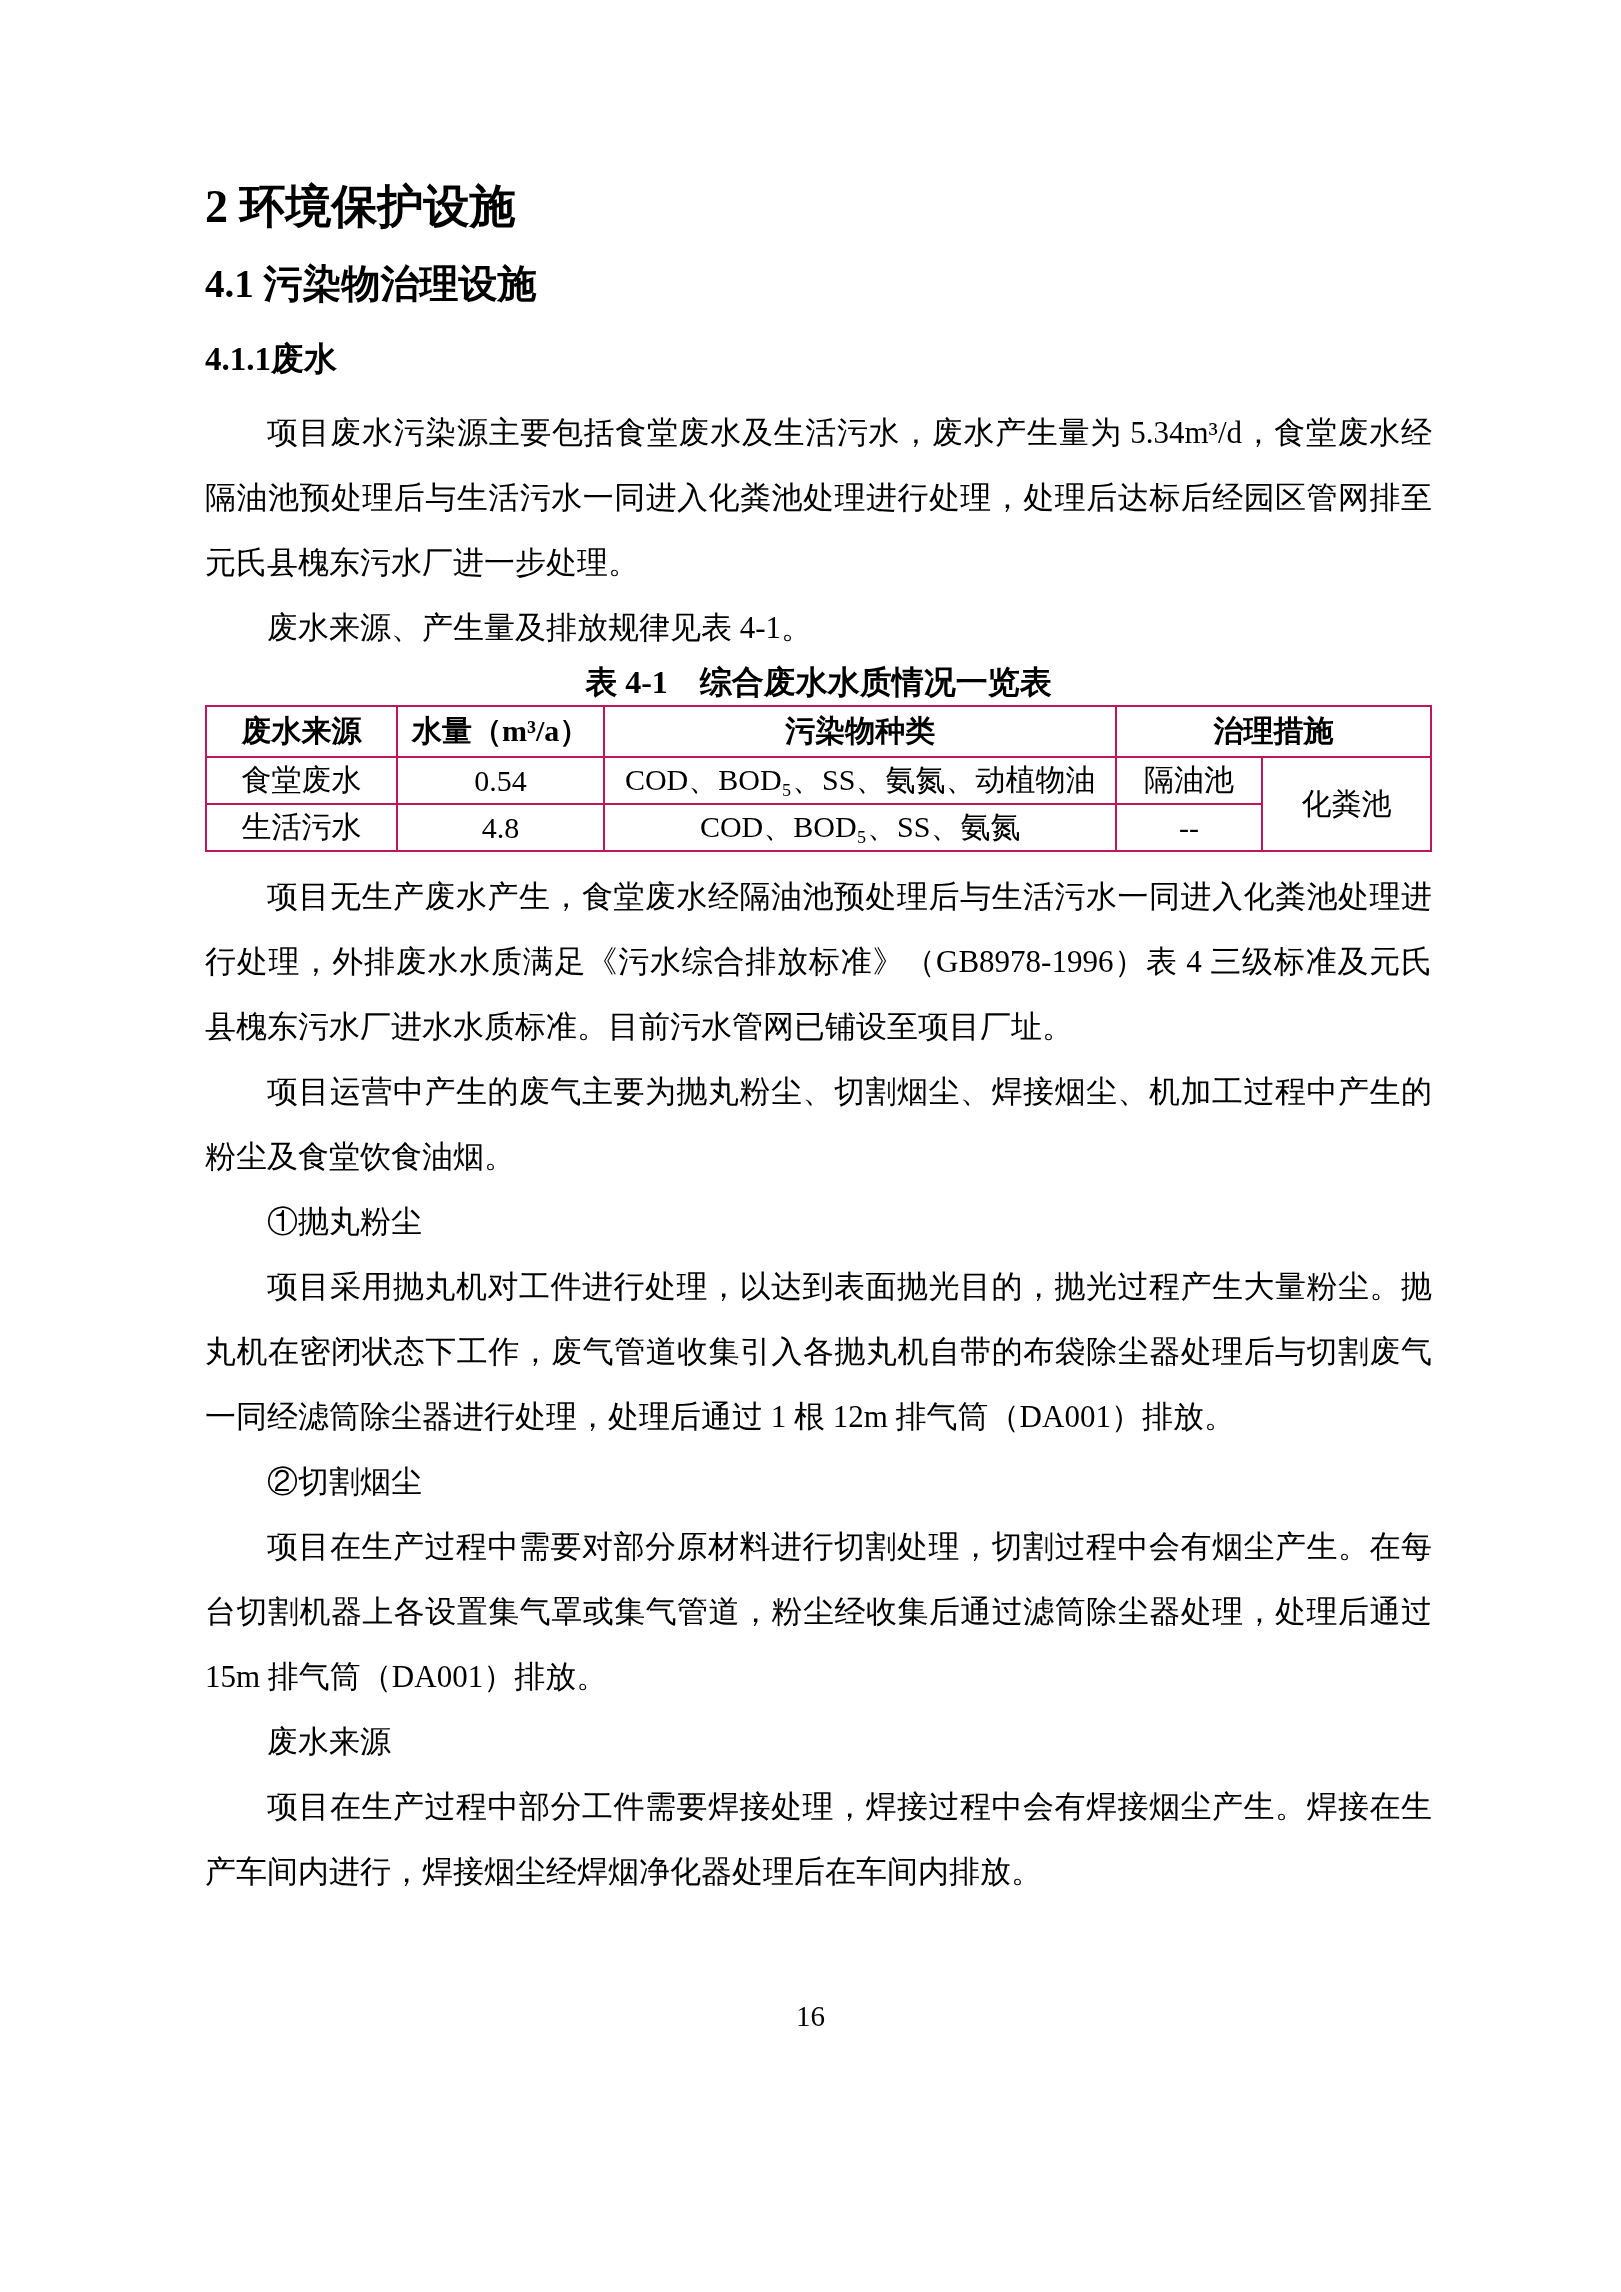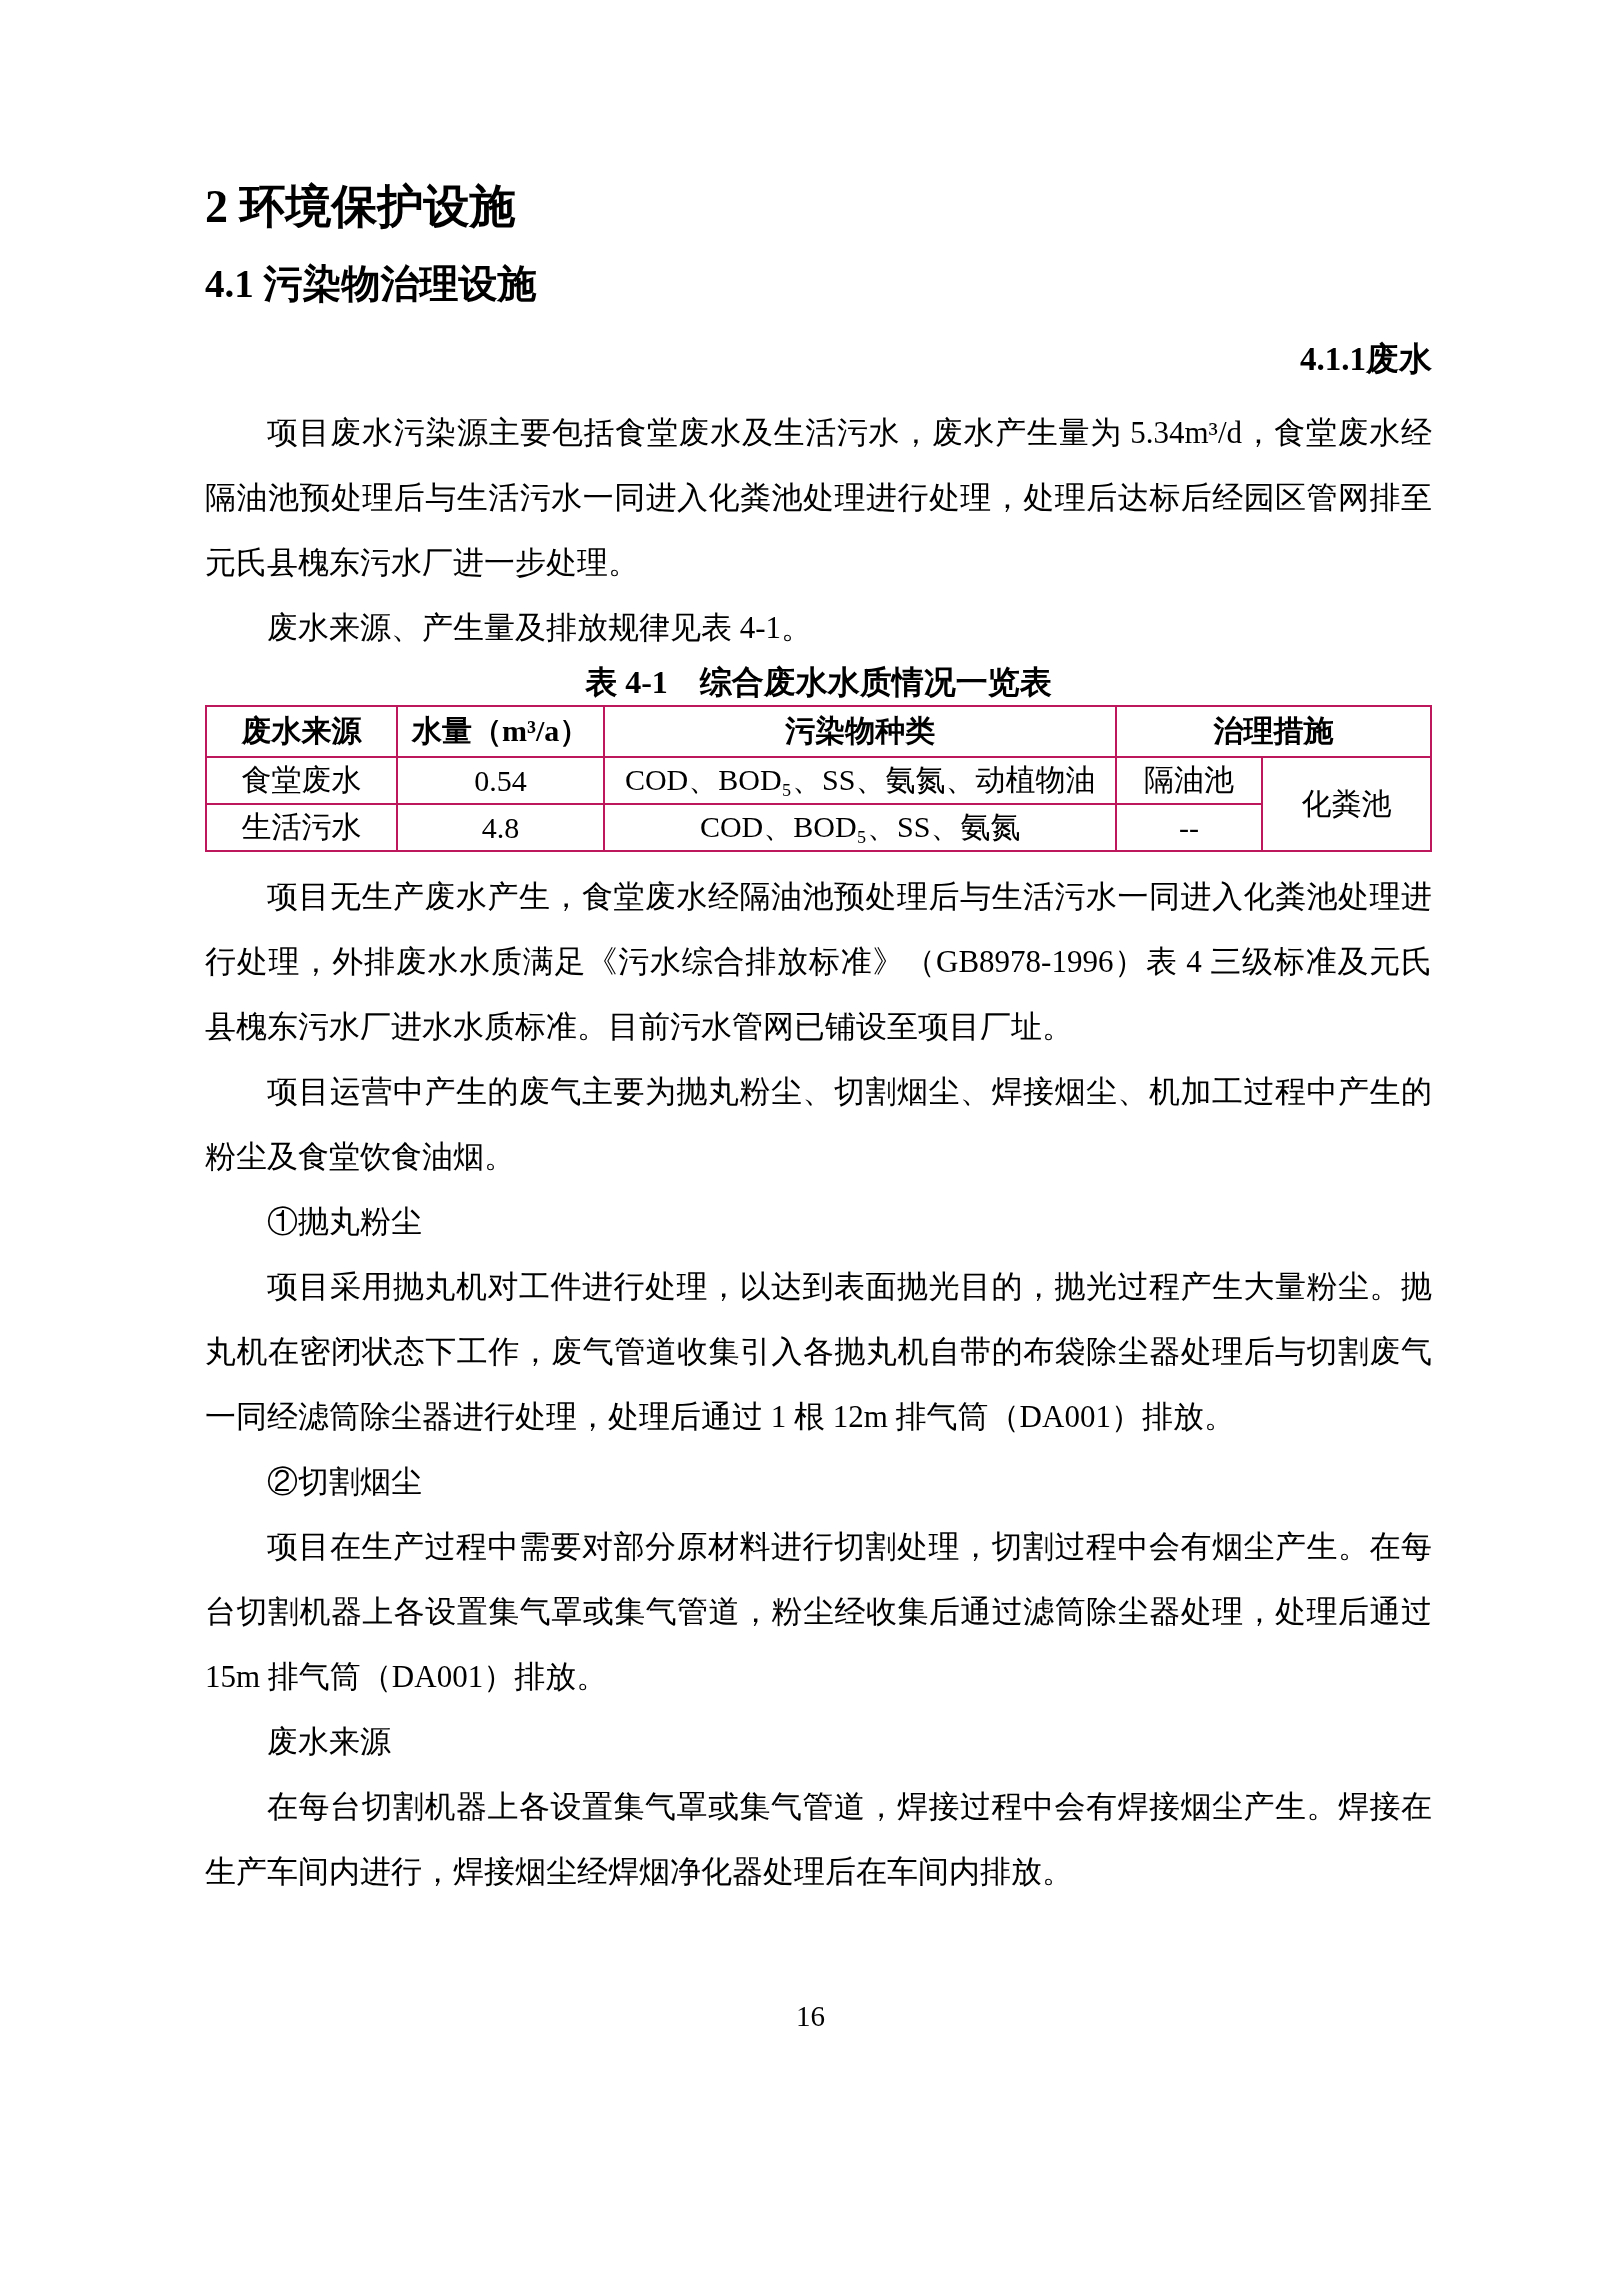--- a/index.html
+++ b/index.html
@@ -18,21 +18,21 @@
   .h1 {
     font-size: 46px; font-weight: bold;
     line-height: 55px; margin: 0 0 25.5px 0;
   }
   .h2 {
     font-size: 39px; font-weight: bold;
     line-height: 47px; margin: 3px 0 33px 0;
   }
   .h3 {
     font-size: 33px; font-weight: bold;
-    line-height: 39px; margin: 0 0 21.6px 0; text-align: right;
+    line-height: 39px; margin: 0 0 21.6px 0;
   }
   .h3-mid {
     font-size: 33px; font-weight: bold;
     line-height: 39px; margin: 5.9px 0 21.6px 0;
   }
   .para {
     font-size: 31px;
     line-height: 65px;
     text-align: justify;
     text-indent: 2em;
@@ -122,18 +122,18 @@
 
   <p class="para para-after-table">项目无生产废水产生，食堂废水经隔油池预处理后与生活污水一同进入化粪池处理进行处理，外排废水水质满足《污水综合排放标准》（GB8978-1996）表 4 三级标准及元氏县槐东污水厂进水水质标准。目前污水管网已铺设至项目厂址。</p>
 
 
   <p class="para">项目运营中产生的废气主要为抛丸粉尘、切割烟尘、焊接烟尘、机加工过程中产生的粉尘及食堂饮食油烟。</p>
   <p class="para">①抛丸粉尘</p>
   <p class="para">项目采用抛丸机对工件进行处理，以达到表面抛光目的，抛光过程产生大量粉尘。抛丸机在密闭状态下工作，废气管道收集引入各抛丸机自带的布袋除尘器处理后与切割废气一同经滤筒除尘器进行处理，处理后通过 1 根 12m 排气筒（DA001）排放。</p>
   <p class="para">②切割烟尘</p>
   <p class="para">项目在生产过程中需要对部分原材料进行切割处理，切割过程中会有烟尘产生。在每台切割机器上各设置集气罩或集气管道，粉尘经收集后通过滤筒除尘器处理，处理后通过 15m 排气筒（DA001）排放。</p>
   <p class="para">废水来源</p>
-  <p class="para">在每台切割机器上各设置集气罩或集气管道，焊接过程中会有焊接烟尘产生。焊接在生产车间内进行，焊接烟尘经焊烟净化器处理后在车间内排放。</p>
+  <p class="para">项目在生产过程中部分工件需要焊接处理，焊接过程中会有焊接烟尘产生。焊接在生产车间内进行，焊接烟尘经焊烟净化器处理后在车间内排放。</p>
 
 </div>
 
 <div class="page-num">16</div>
 
 
 </body></html>

